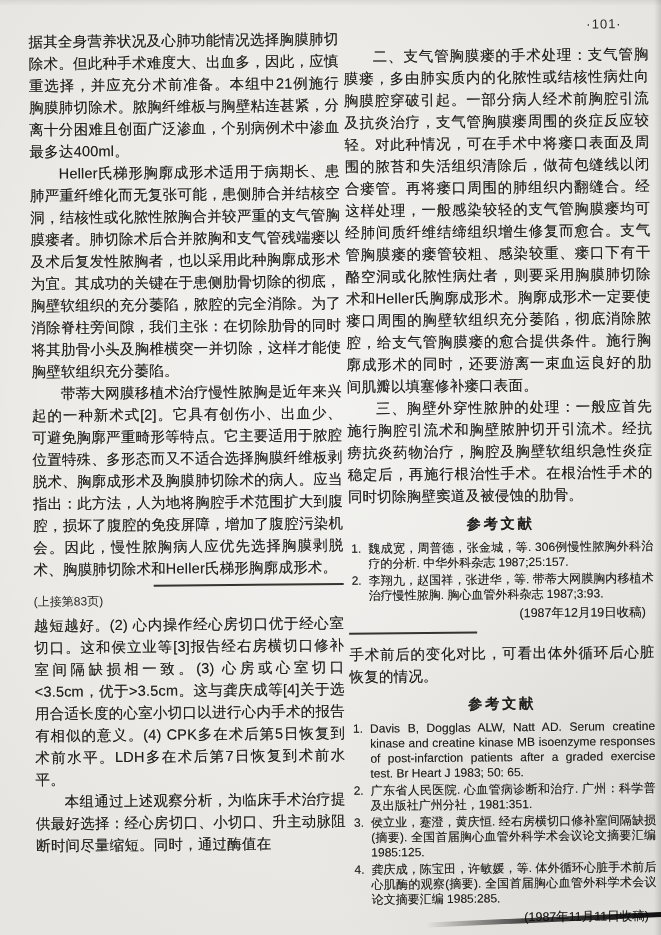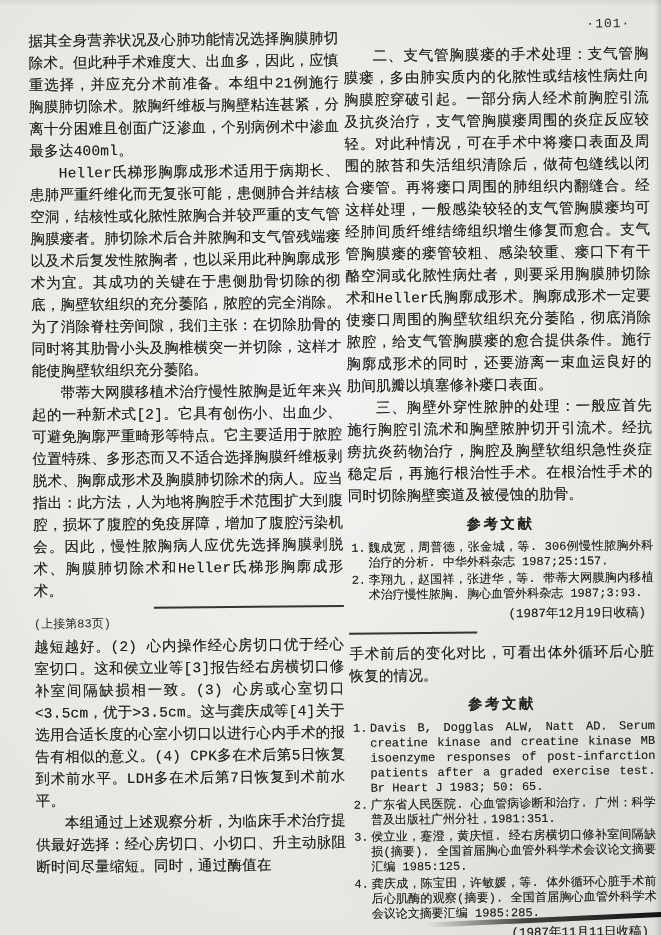--- a/index.html
+++ b/index.html
@@ -2,21 +2,21 @@
 <html><head>
 <meta charset="utf-8">
 <style>
   html,body{margin:0;padding:0;background:#9f9e9a;}
   .page{
     position:relative;width:661px;height:935px;overflow:hidden;
     background:
       radial-gradient(120% 115% at 46% 42%, rgba(255,255,255,0.55) 0%, rgba(255,255,255,0) 55%),
       radial-gradient(60% 40% at 88% 85%, rgba(120,118,112,0.10) 0%, rgba(0,0,0,0) 70%),
       #e6e5e1;
-    font-family:Liberation Mono, monospace;
+    font-family:Liberation Sans, sans-serif;
     color:#201f1d;
   }
   .skew{position:absolute;inset:0;transform:rotate(-0.55deg);transform-origin:50% 55%;}
   .page-number{position:absolute;top:19px;left:591px;font-size:13px;letter-spacing:1px;color:#2a2927;}
   .col{position:absolute;text-align:justify;}
   .col-left{left:33px;top:28px;width:310px;}
   .col-right{left:348px;top:46px;width:305px;}
   p.body{margin:0;font-size:14.5px;line-height:22px;letter-spacing:0.2px;
     text-shadow:0 0 0.5px rgba(30,30,28,0.55);}
   p.indent{text-indent:2em;}

